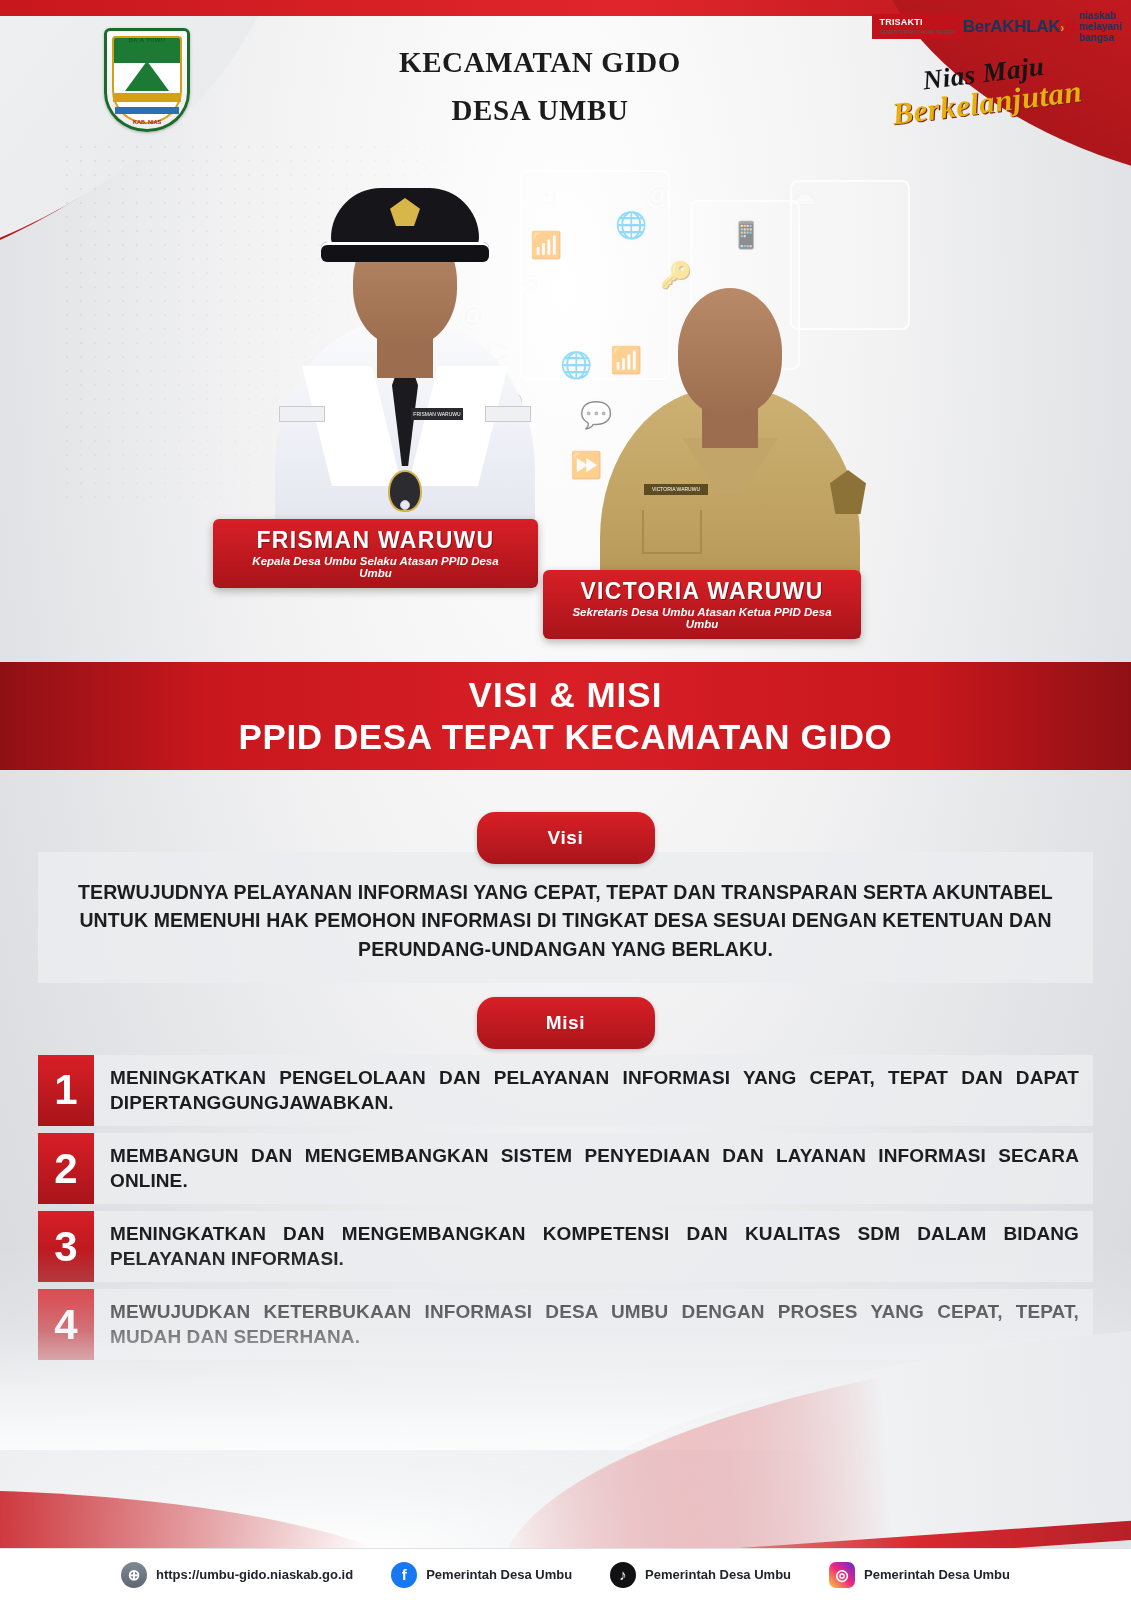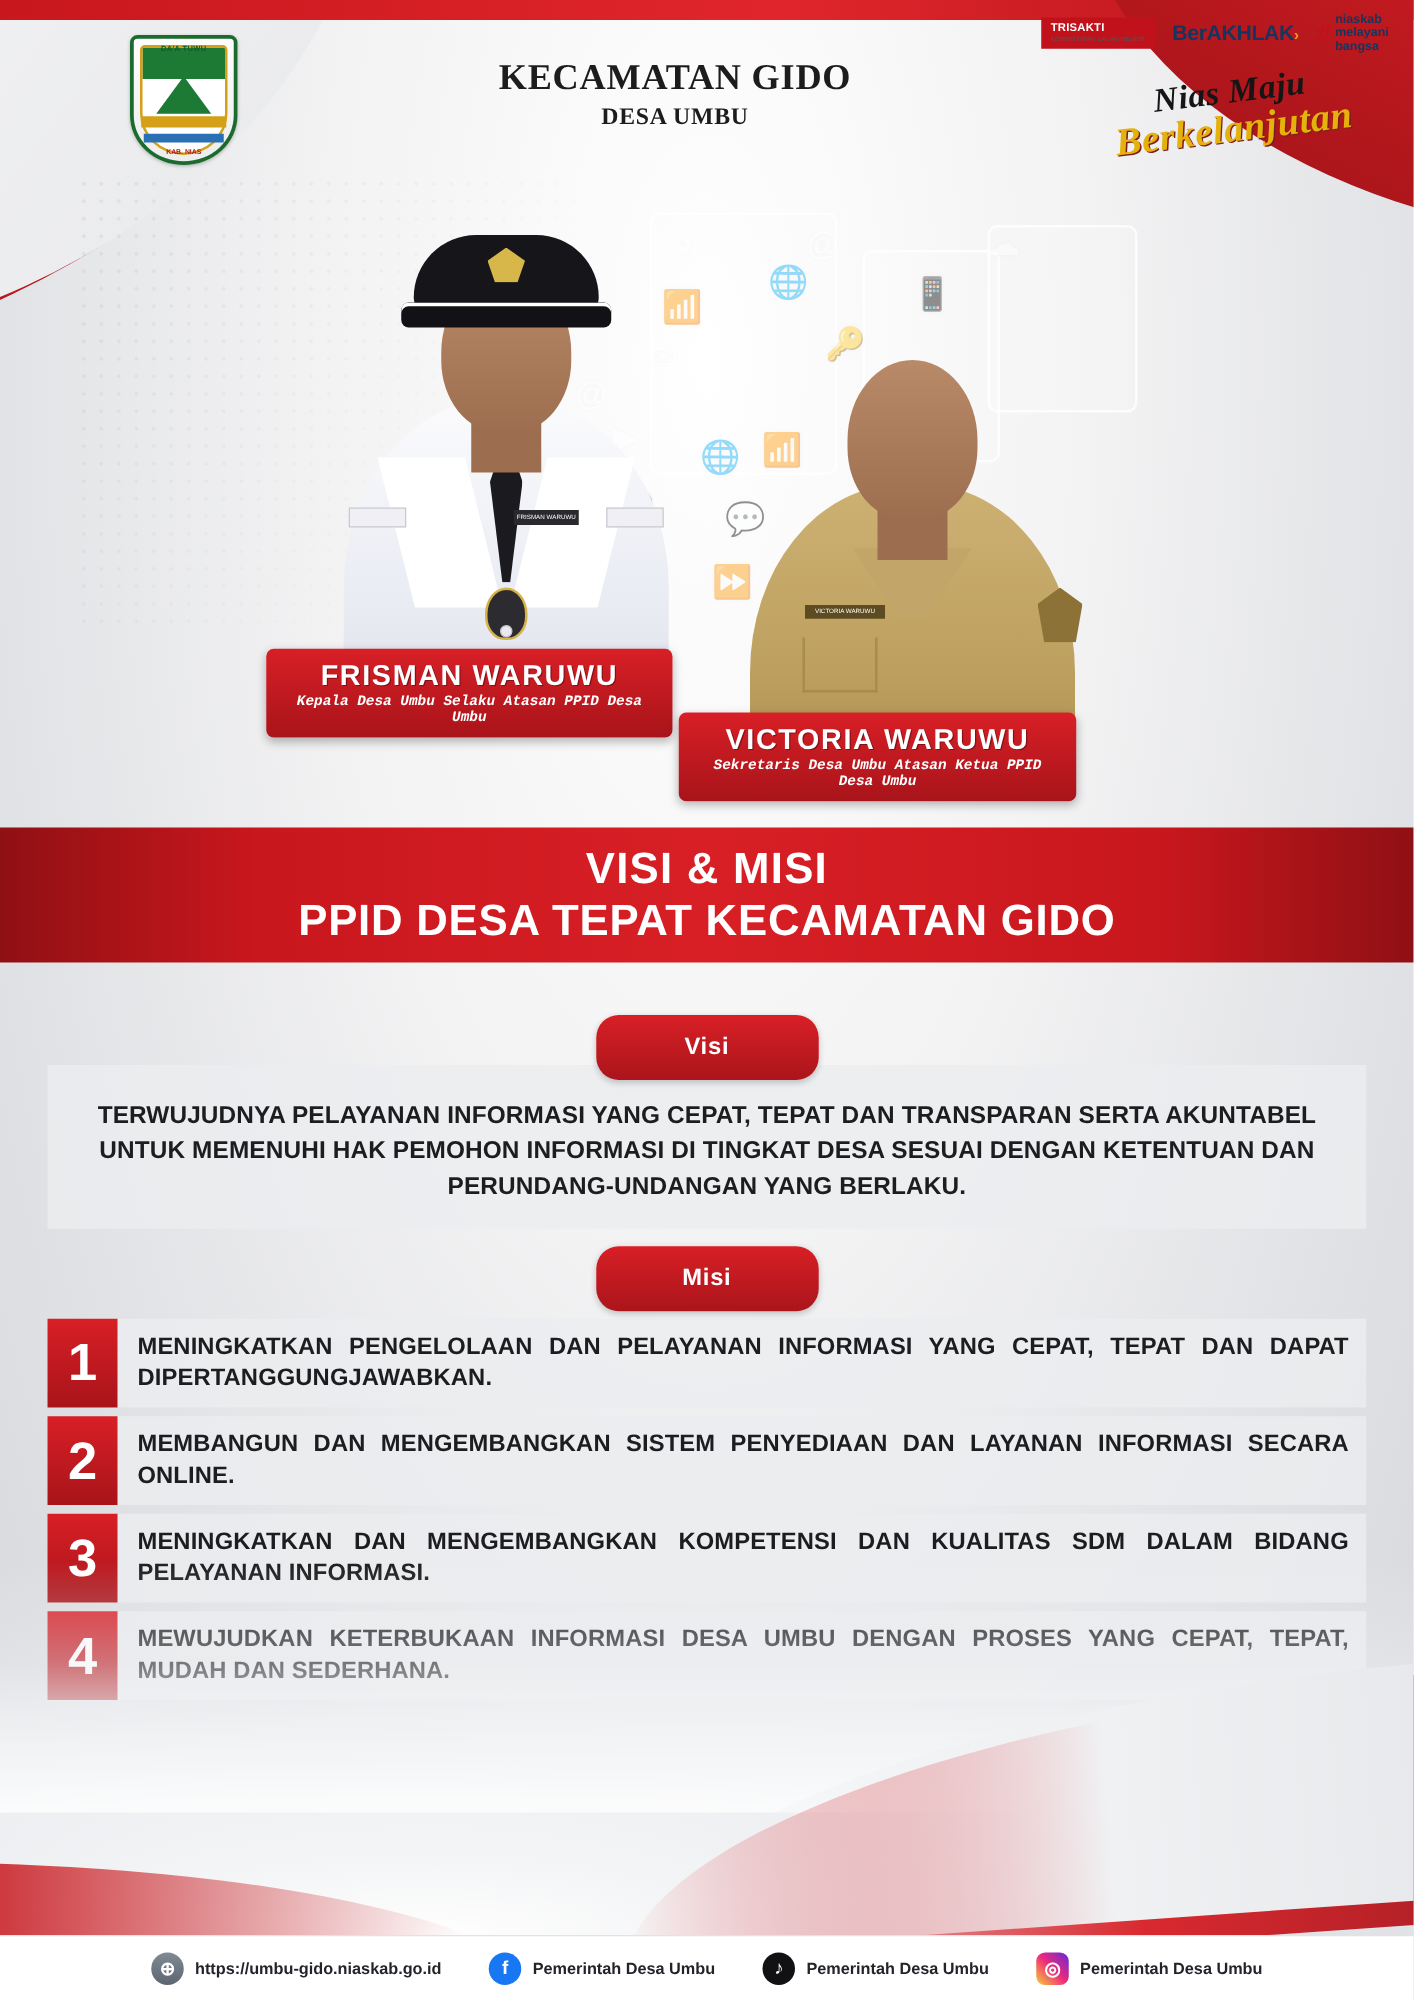--- a/index.html
+++ b/index.html
@@ -119,26 +119,26 @@
   }
 
   .header-title {
     position: absolute; top: 42px; left: 215px; width: 650px;
     text-align: center;
     font-family: "Liberation Serif", serif;
     color: #1c1c1c;
   }
   .header-title .l1 { font-size: 31px; font-weight: bold; letter-spacing: .6px; }
   .header-title .l2 { font-size: 29px; font-weight: bold; letter-spacing: .6px; margin-top: 4px;}
-  .header-title .l3 { font-size: 19px; font-weight: bold; letter-spacing: .6px; margin-top: 4px;}
+  .header-title .l3 { font-size: 29px; font-weight: bold; letter-spacing: .6px; margin-top: 15px;}
 
   
   .logo-row {
-    position: absolute; top: 10px; right: 20px;
-    display: flex; align-items: center; gap: 14px;
+    position: absolute; top: 10px; right: 9px;
+    display: flex; align-items: center; 
   }
   .logo-trisakti {
     background: #c1121c; color: #fff; font-size: 9px; font-weight: bold;
     padding: 4px 8px; line-height: 1.05; letter-spacing: .2px;
     position: relative;
   }
   .logo-trisakti .sub { font-size: 5px; font-weight: normal; display: block; }
   .logo-berakhlak { font-size: 17px; font-weight: bold; color: #16355e; letter-spacing: -.3px;}
   .logo-berakhlak .sup { color: #e8a21a; font-size: 12px; }
   .logo-bangga { display: flex; align-items: center; gap: 3px; }
@@ -261,21 +261,21 @@
     color: #fff; text-align: center;
     padding: 8px 22px 9px;
     border-radius: 6px;
     box-shadow: 0 3px 8px rgba(0,0,0,.28);
   }
   .nameplate .n1 {
     font-size: 23px; font-weight: bold; letter-spacing: 1.3px;
     text-shadow: 1px 1px 0 rgba(0,0,0,.35);
   }
   .nameplate .n2 {
-    font-size: 11.5px; font-style: italic; font-weight: bold; margin-top: 1px; font-family: Liberation Mono, monospace;
+    font-size: 11.5px; font-style: italic; font-weight: bold; margin-top: 1px;
   }
   .np1 { left: 213px; top: 519px; width: 325px; }
   .np2 { left: 543px; top: 570px; width: 318px; }
 
   
   .banner {
     position: absolute; left: 0; top: 662px; width: 1131px; height: 108px;
     background: linear-gradient(90deg, #8f1014 0%, #c8171d 18%, #d81f26 50%, #c8171d 82%, #8f1014 100%);
     color: #fff; text-align: center;
     display: flex; flex-direction: column; justify-content: center;

